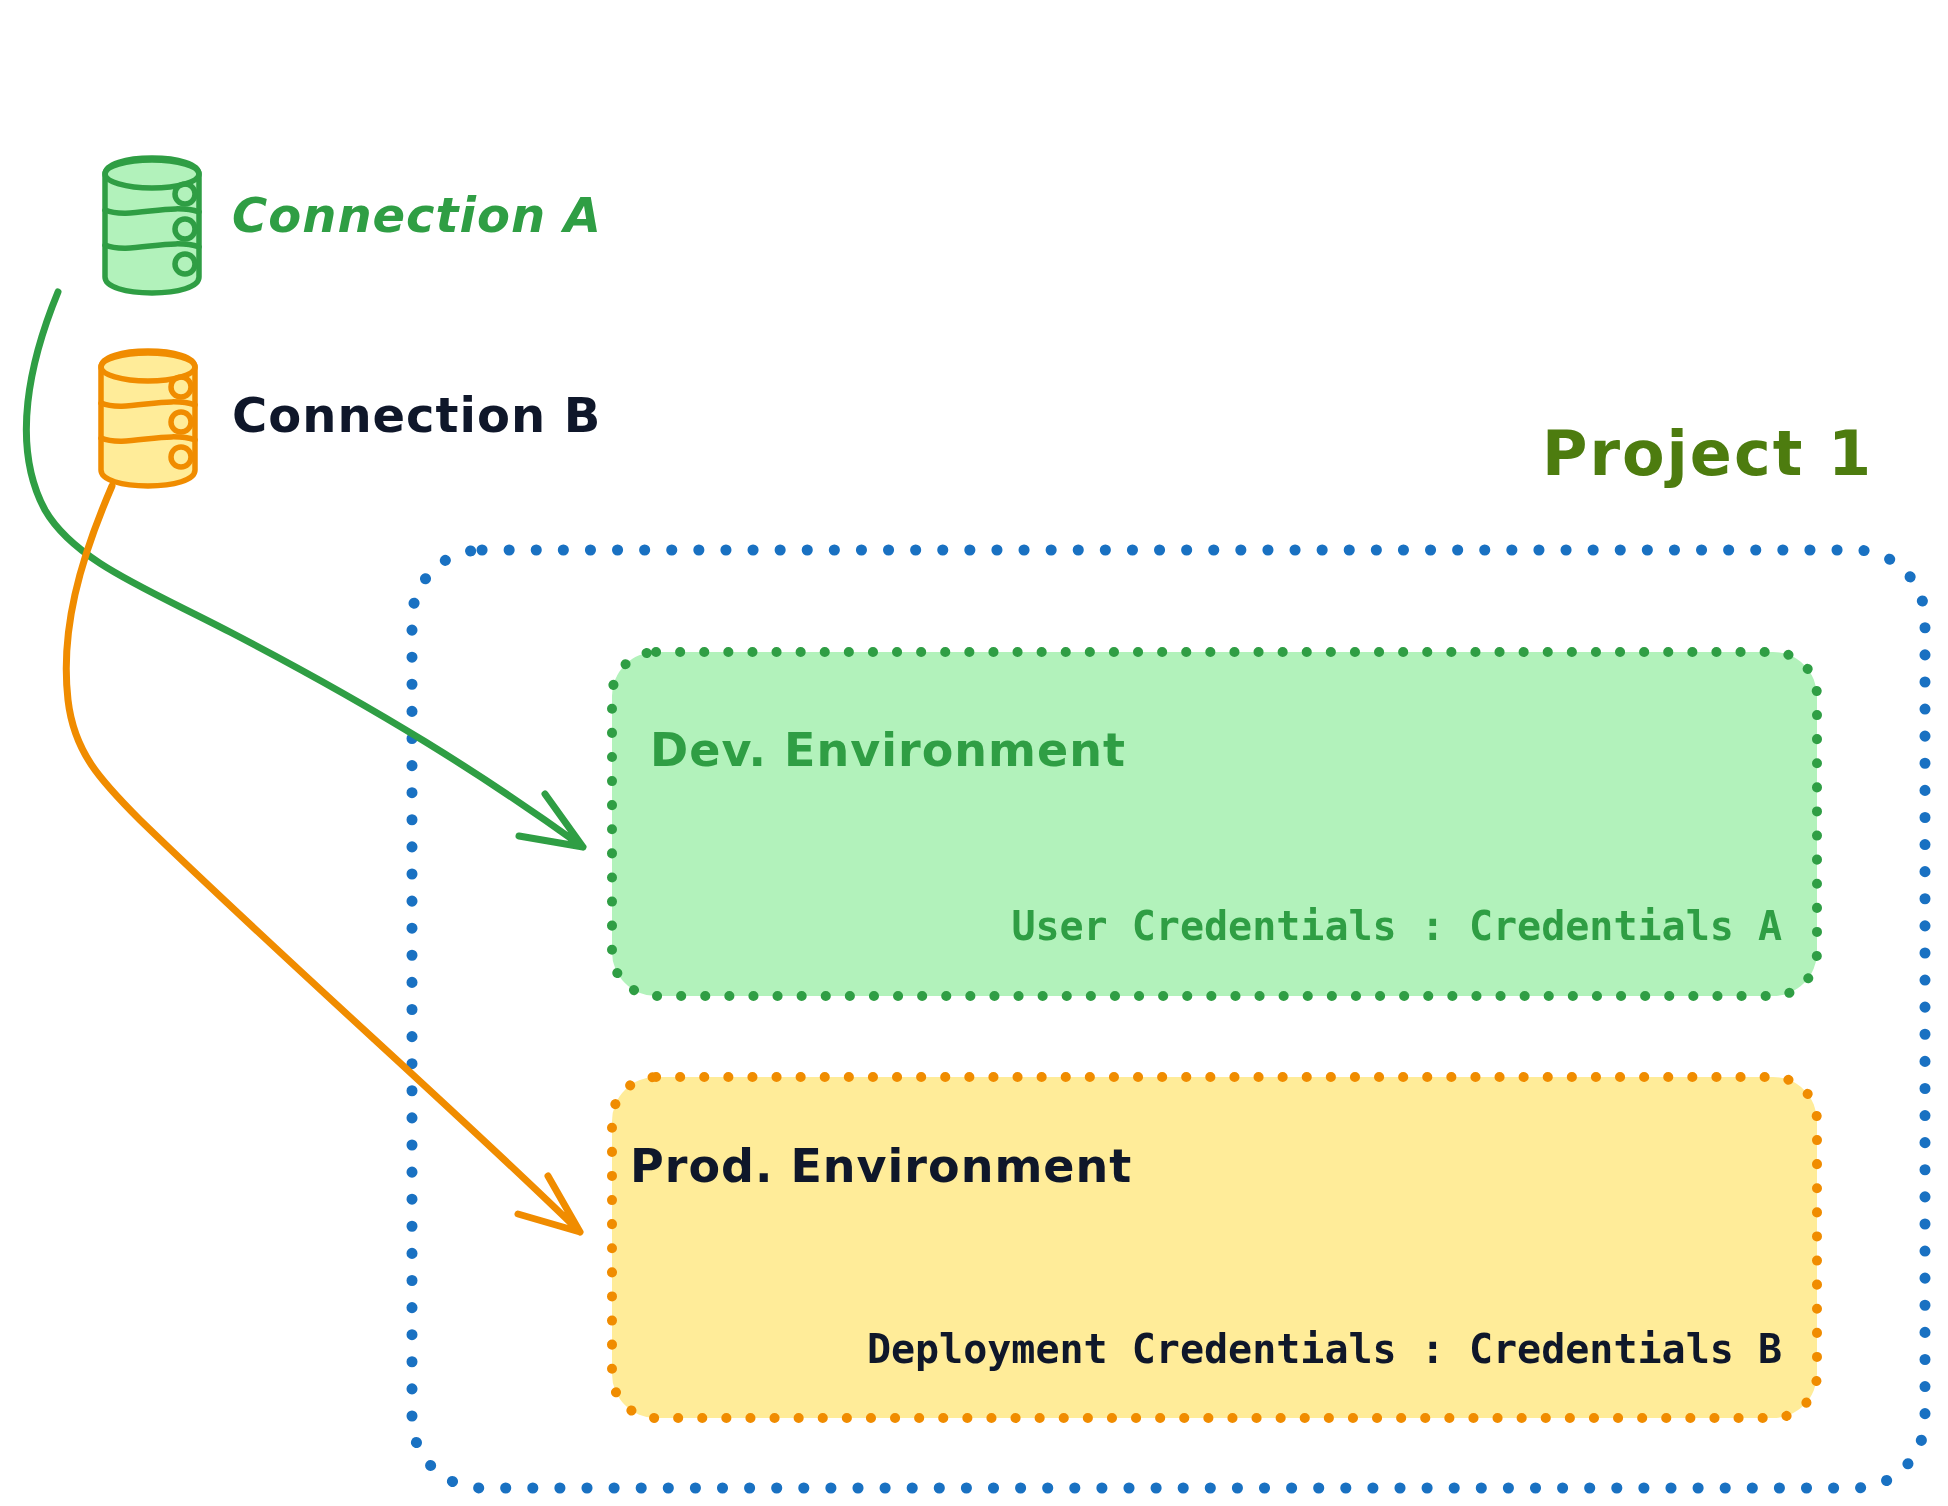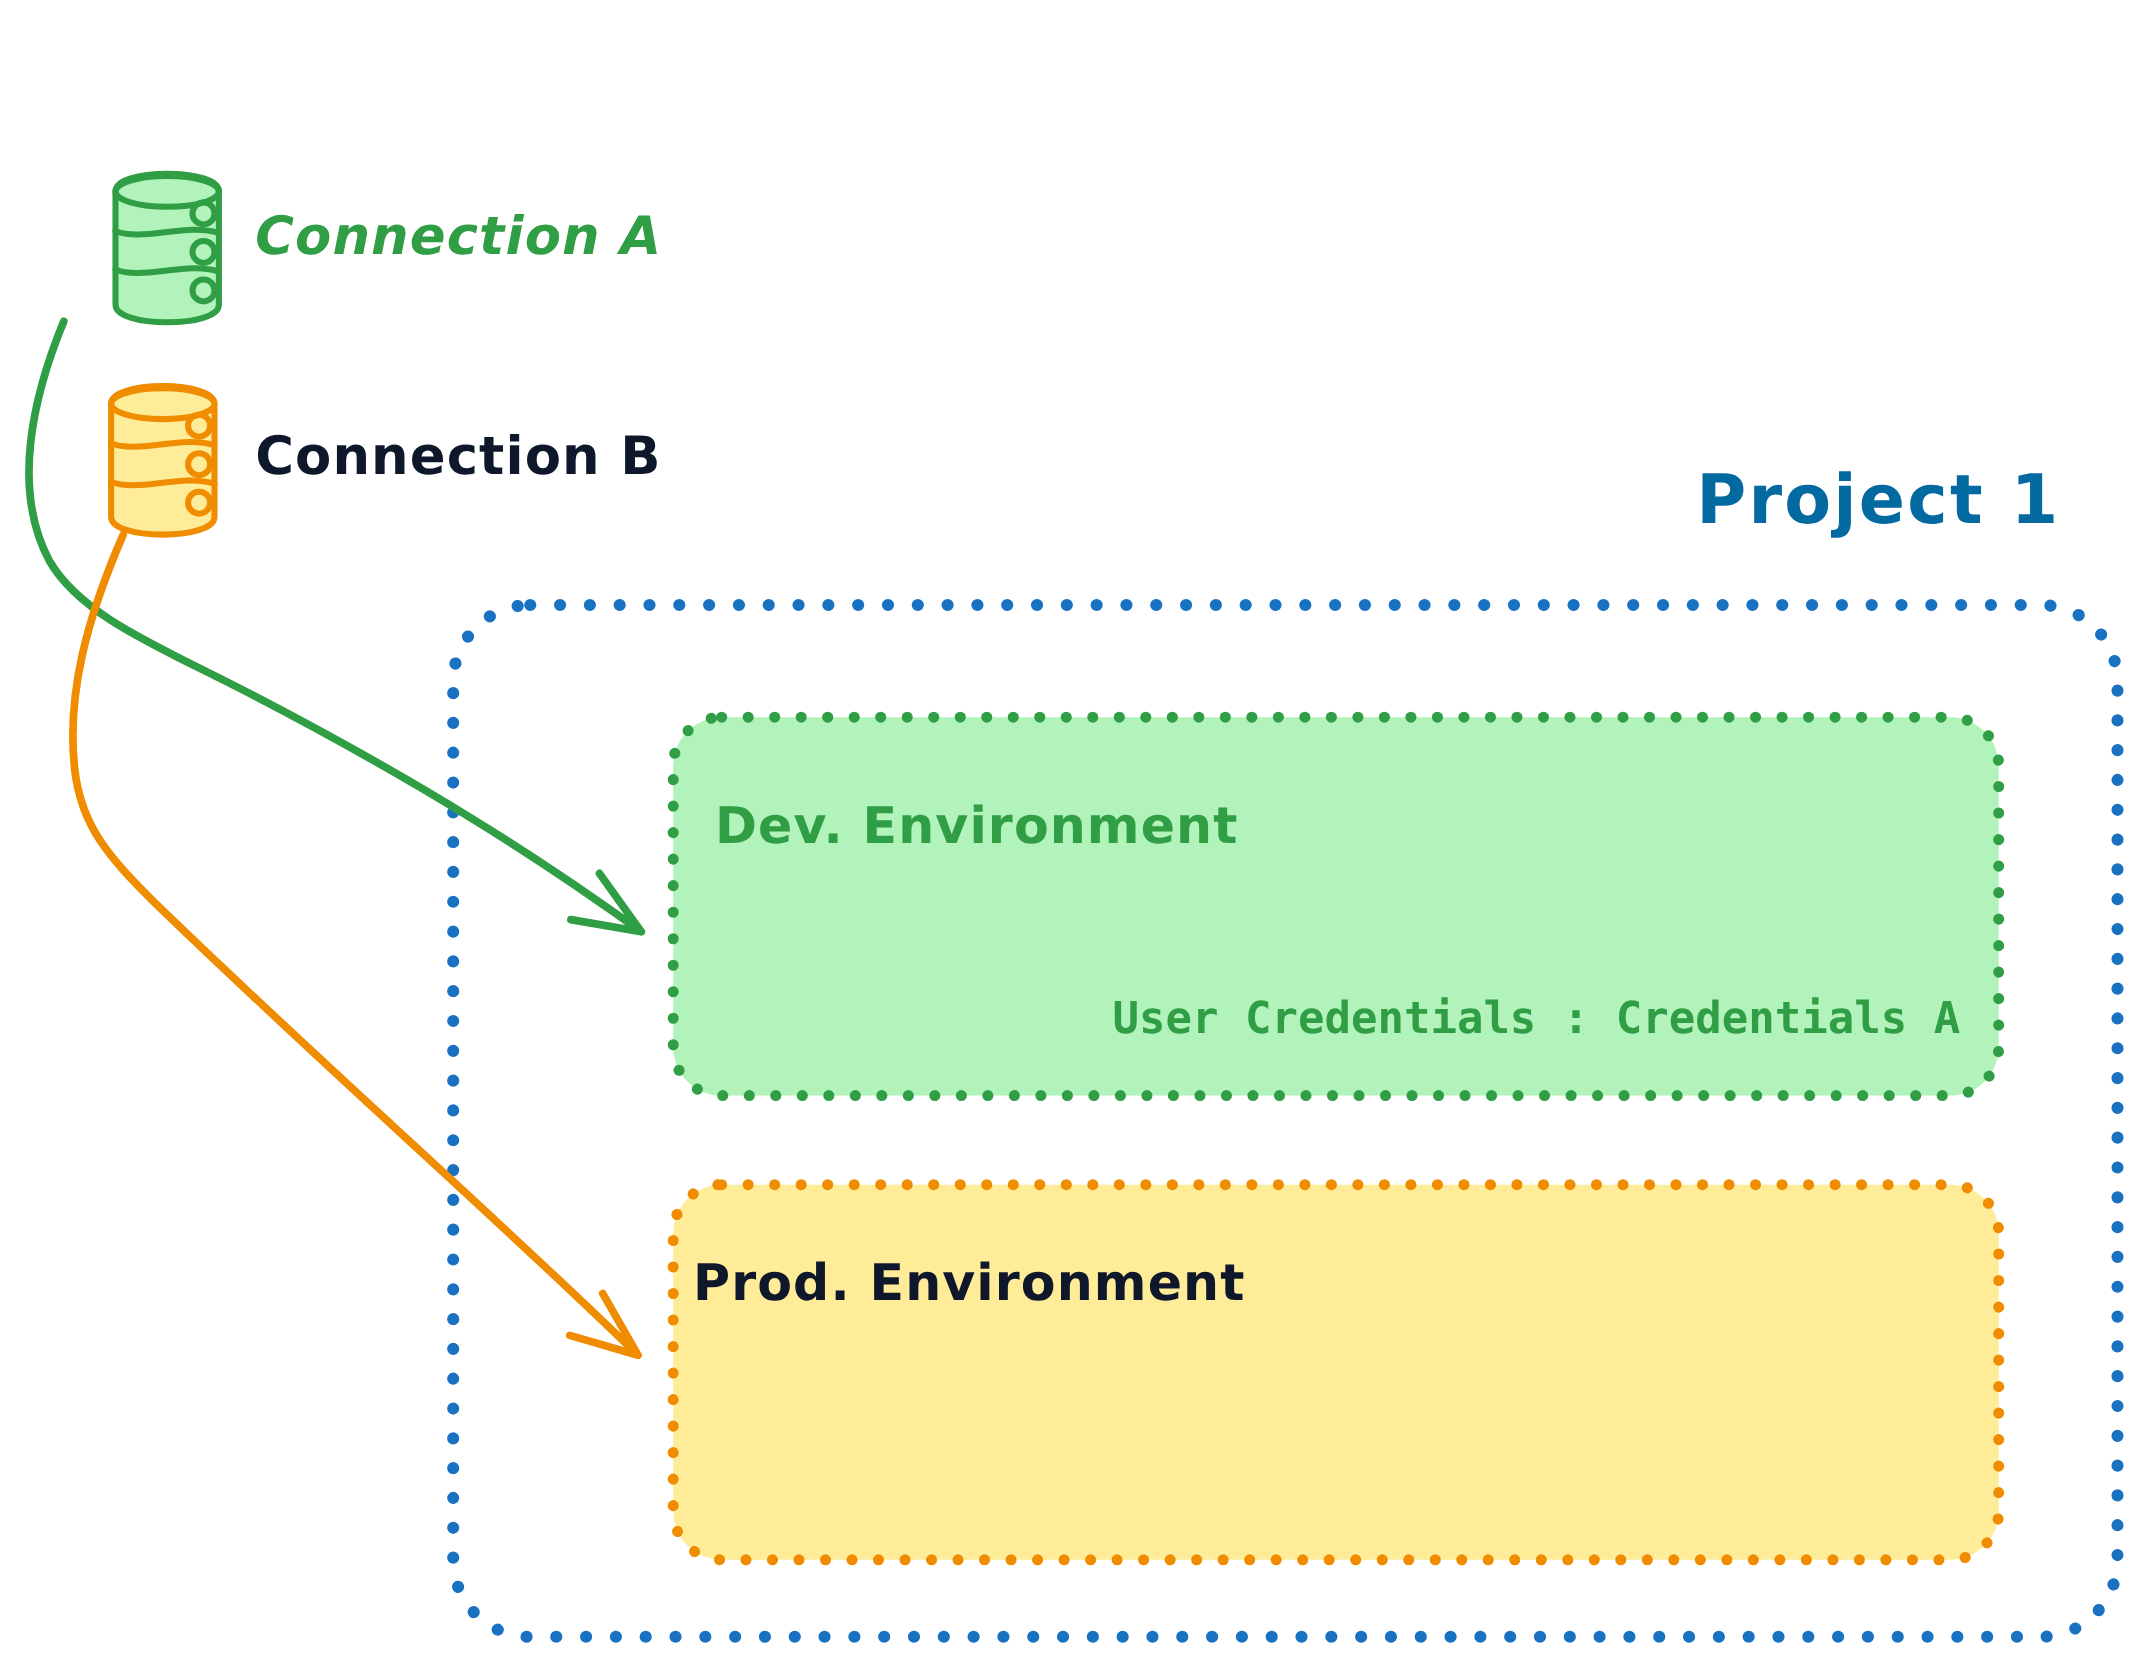--- a/index.html
+++ b/index.html
@@ -8,21 +8,21 @@
     width:1948px;height:1506px;
     background:#ffffff;
     overflow:hidden;
     font-family:"DejaVu Sans",sans-serif;
   }
   svg.layer{position:absolute;left:0;top:0;}
   .t{position:absolute;white-space:nowrap;font-weight:bold;line-height:1.15;}
   .ink{color:#1e1e1e}
   .green{color:#2f9e44}
   .orange{color:#0f172a}
-  .blue{color:#0369a1}
+  .blue{color:#4d7c0f}
   .title{left:82px;top:24px;font-size:62px;letter-spacing:2px;}
   .label-a{left:232px;top:188px;font-size:48px;letter-spacing:1px;font-style:italic;}
   .label-b{left:232px;top:388px;font-size:48px;letter-spacing:1px;}
   .project-title{left:1542px;top:418px;font-size:62px;letter-spacing:2px;}
   .env-title-dev{left:650px;top:724px;font-size:46px;letter-spacing:1px;}
   .env-title-prod{left:630px;top:1140px;font-size:46px;letter-spacing:1px;}
   .creds{
     font-family:"DejaVu Sans Mono",monospace;
     font-size:40px;font-weight:bold;
     right:166px;text-align:right;
@@ -82,14 +82,15 @@
   <div class="t label-b orange">Connection B</div>
 
   <div class="t project-title blue">Project 1</div>
 
   <div class="t env-title-dev green">Dev. Environment</div>
 
   <div class="t creds creds-dev green">User Credentials : Credentials A</div>
 
   <div class="t env-title-prod orange">Prod. Environment</div>
 
+  <div class="t creds creds-prod orange">Deployment Credentials : Credentials B</div>
 
 </div>
 
 </body></html>

